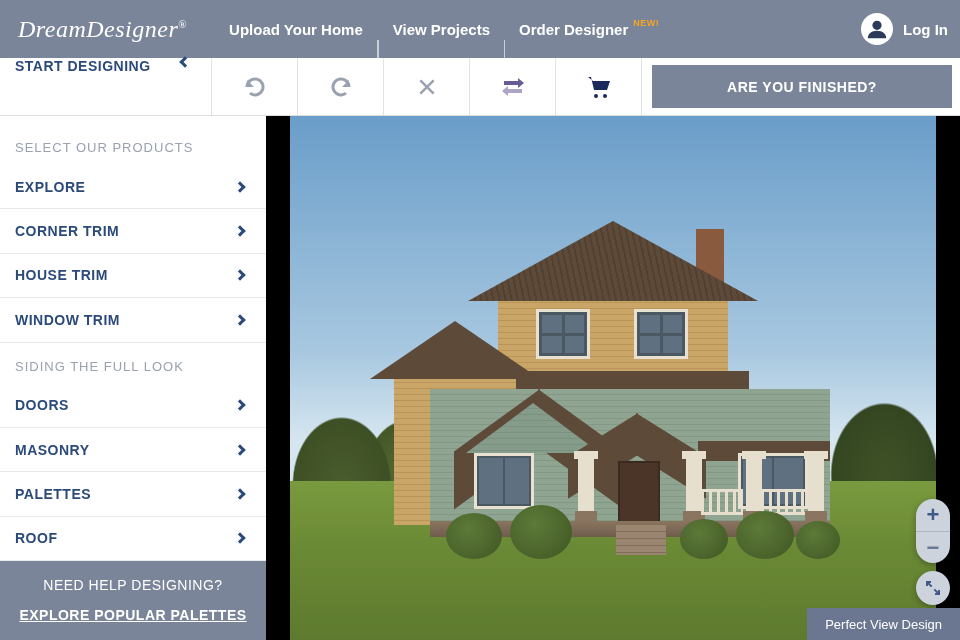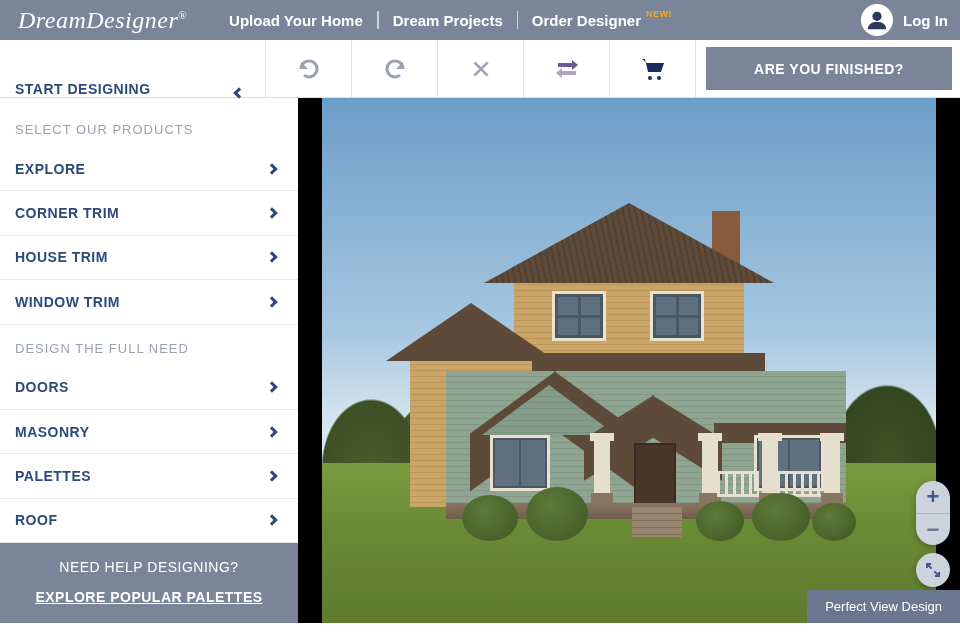--- a/index.html
+++ b/index.html
@@ -1,40 +1,40 @@
 <!DOCTYPE html>
 <html><head>
 <meta charset="utf-8">
 <style>
   * { margin: 0; padding: 0; box-sizing: border-box; }
   body { font-family: Arial, Helvetica, sans-serif; width: 960px; height: 640px; overflow: hidden; background: #fff; }
 
   
-  .topbar { background: #7a8599; height: 40px; display: flex; align-items: center; padding: 0 12px 0 18px; color: #fff; }
+  .topbar { background: #7a8599; height: 58px; display: flex; align-items: center; padding: 0 12px 0 18px; color: #fff; }
   .logo { font-family: Georgia, 'Times New Roman', serif; font-style: italic; font-size: 24px; letter-spacing: 0.5px; }
   .logo .reg { font-size: 11px; vertical-align: super; font-style: normal; }
   .logo .bold { font-weight: 400; font-style: italic; }
   .logo .light { font-weight: 300; }
-  .navlinks { display: flex; align-items: center; margin-left: 28px; flex: 1; }
+  .navlinks { display: flex; align-items: flex-end; margin-left: 28px; flex: 1; }
   .navlinks a { color: #fff; font-weight: bold; font-size: 15px; text-decoration: none; padding: 0 14px; position: relative; cursor: pointer; display: flex; align-items: center; height: 57px; }
   .navlinks .divider { width: 1px; height: 18px; background: #fff; opacity: 0.6; }
   .new-badge { color: #f5a623; font-size: 9px; font-weight: bold; margin-left: 5px; position: relative; top: -6px; letter-spacing: 0.5px; }
   .account { display: flex; align-items: center; gap: 10px; }
   .avatar-circle { width: 32px; height: 32px; background: #fff; border-radius: 50%; display: flex; align-items: center; justify-content: center; }
   .login-text { color: #fff; font-weight: bold; font-size: 15px; cursor: pointer; }
 
   
   .actionbar { height: 58px; display: flex; border-bottom: 1px solid #ddd; }
-  .start-designing { width: 266px; display: flex; align-items: flex-end; justify-content: space-between; padding: 0 22px 0 15px; color: #2b4a7a; font-weight: bold; font-size: 14px; letter-spacing: 0.5px; border-right: 1px solid #e3e3e3; }
+  .start-designing { width: 212px; display: flex; align-items: flex-start; justify-content: space-between; padding: 0 22px 0 15px; color: #2b4a7a; font-weight: bold; font-size: 14px; letter-spacing: 0.5px; border-right: 1px solid #e3e3e3; }
   .action-btn { width: 86px; display: flex; align-items: center; justify-content: center; border-right: 1px solid #e3e3e3; cursor: pointer; }
   .finish-btn { flex: 1; margin: 7px 8px 7px 10px; background: #7a8599; color: #fff; display: flex; align-items: center; justify-content: center; font-weight: bold; font-size: 14px; letter-spacing: 0.5px; cursor: pointer; }
 
   
   .main { display: flex; height: 525px; }
-  .sidebar { width: 298px; display: flex; flex-direction: column; background: #fff; }
+  .sidebar { width: 266px; display: flex; flex-direction: column; background: #fff; }
   .section-header { padding: 16px 15px 10px; color: #9aa2b0; font-size: 13px; letter-spacing: 1px; font-weight: 500; }
   .section-header.first { padding-top: 24px; }
   .menu-item { height: 45px; display: flex; align-items: center; justify-content: space-between; padding: 0 22px 0 15px; border-bottom: 1px solid #eaeaea; color: #2b4a7a; font-weight: bold; font-size: 14px; letter-spacing: 0.5px; cursor: pointer; }
   .menu-item:first-of-type { border-top: 1px solid #eaeaea; }
   .help-box { margin-top: auto; background: #7a8599; color: #fff; padding: 16px 0 18px; text-align: center; }
   .help-box .q { font-size: 14px; letter-spacing: 0.5px; margin-bottom: 4px; }
   .help-box .link { font-size: 14px; font-weight: bold; text-decoration: underline; letter-spacing: 0.5px; cursor: pointer; margin-top: 14px; }
 
   
   .canvas { flex: 1; position: relative; background: #000; overflow: hidden; }
@@ -105,21 +105,21 @@
 <body>
 
 <div class="topbar">
   <div class="logo">
     <span class="light">Dream</span><span class="bold">Designer</span><span class="reg">®</span>
   </div>
   <div class="navlinks">
     <a>Upload Your Home</a>
     <span class="divider"></span>
     <span class="divider"></span>
-    <a>Dream Projects</a>
+    <a>View Projects</a>
     <span class="divider"></span>
     <a>
       <span>Order Designer</span>
       <span class="new-badge">NEW!</span>
     </a>
   </div>
   <div class="account">
     <div class="avatar-circle">
       <svg width="22" height="22" viewBox="0 0 24 24" fill="#2b3a5a">
           <circle cx="12" cy="8" r="5"></circle>
@@ -182,21 +182,21 @@
       </div>
     <div class="menu-item">
         <span>HOUSE TRIM</span>
         <span class="chevron right"></span>
       </div>
     <div class="menu-item">
         <span>WINDOW TRIM</span>
         <span class="chevron right"></span>
       </div>
 
-    <div class="section-header">DESIGN THE FULL NEED</div>
+    <div class="section-header">SIDING THE FULL LOOK</div>
     <div class="menu-item">
         <span>DOORS</span>
         <span class="chevron right"></span>
       </div>
     <div class="menu-item">
         <span>MASONRY</span>
         <span class="chevron right"></span>
       </div>
     <div class="menu-item">
         <span>PALETTES</span>

